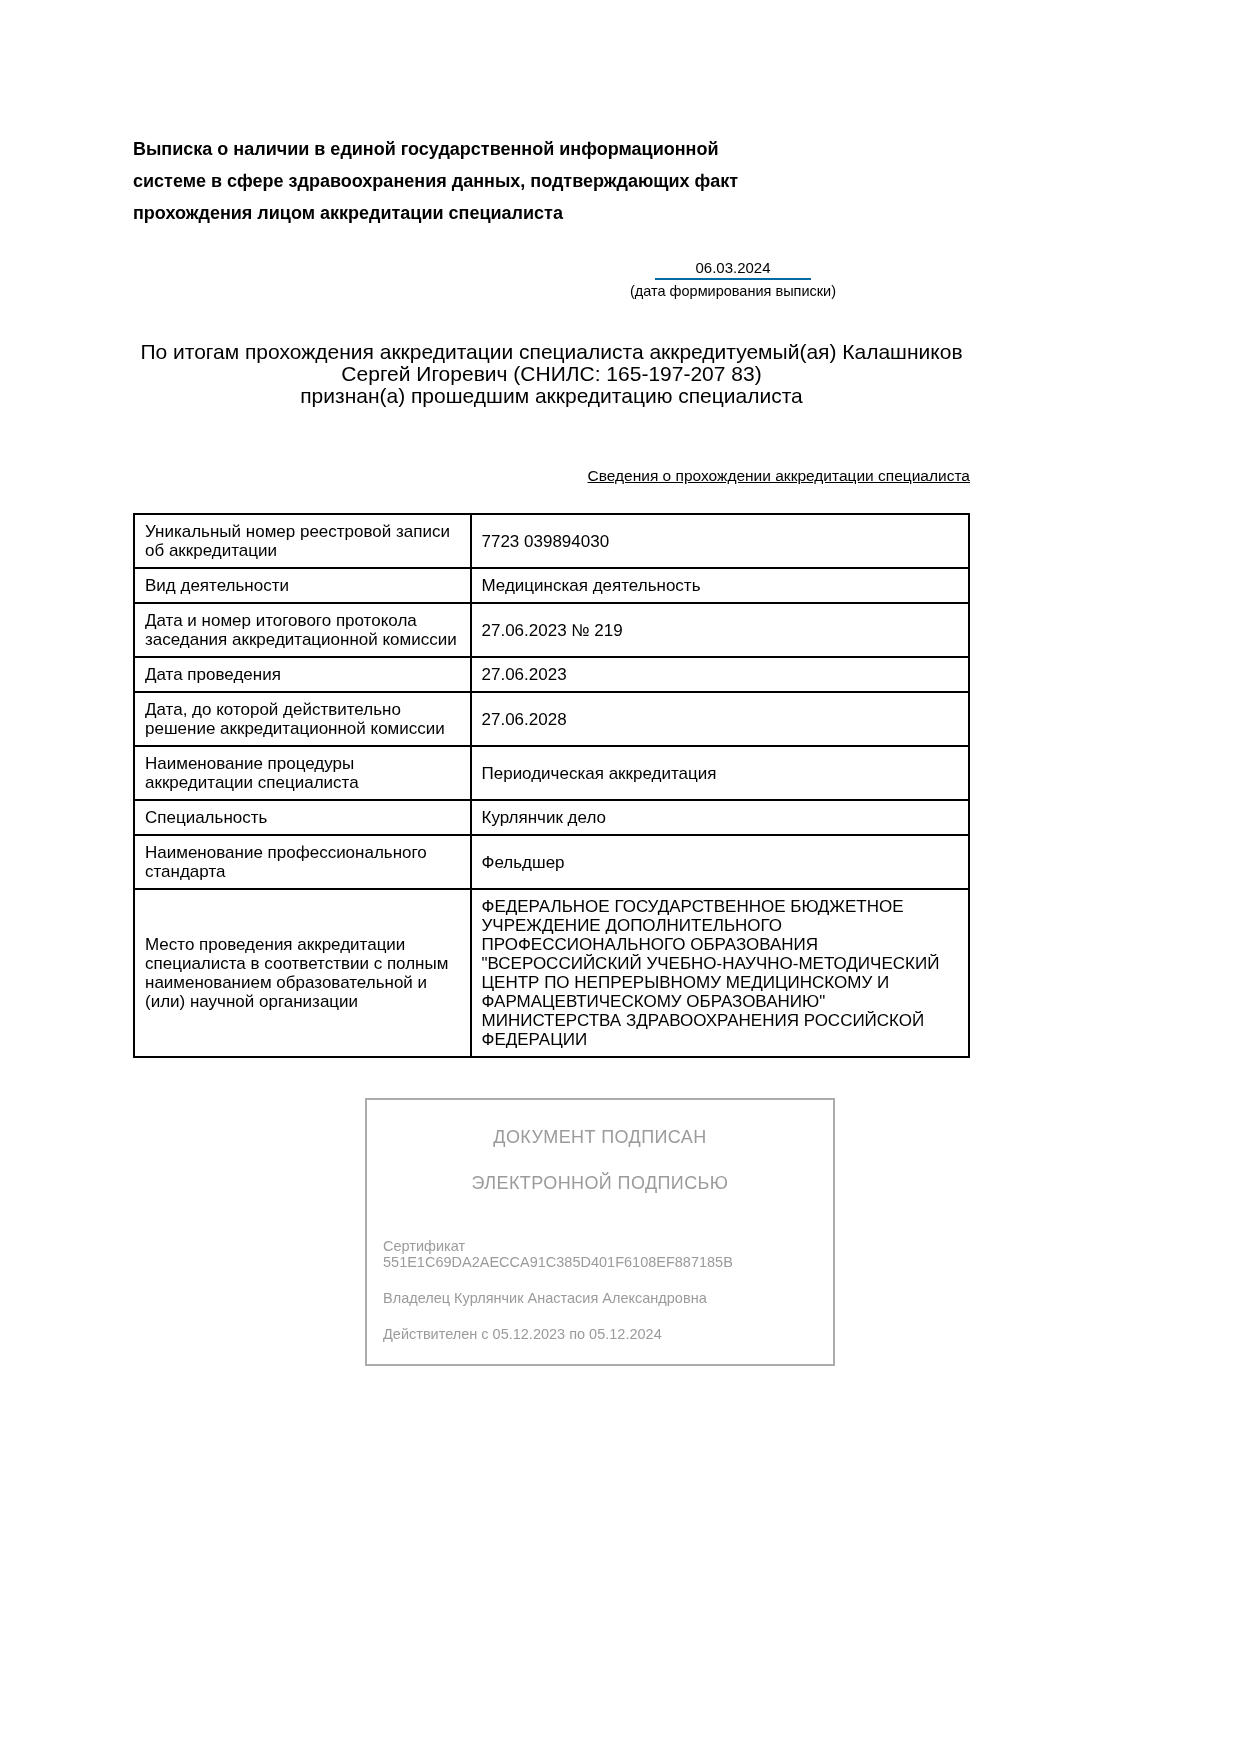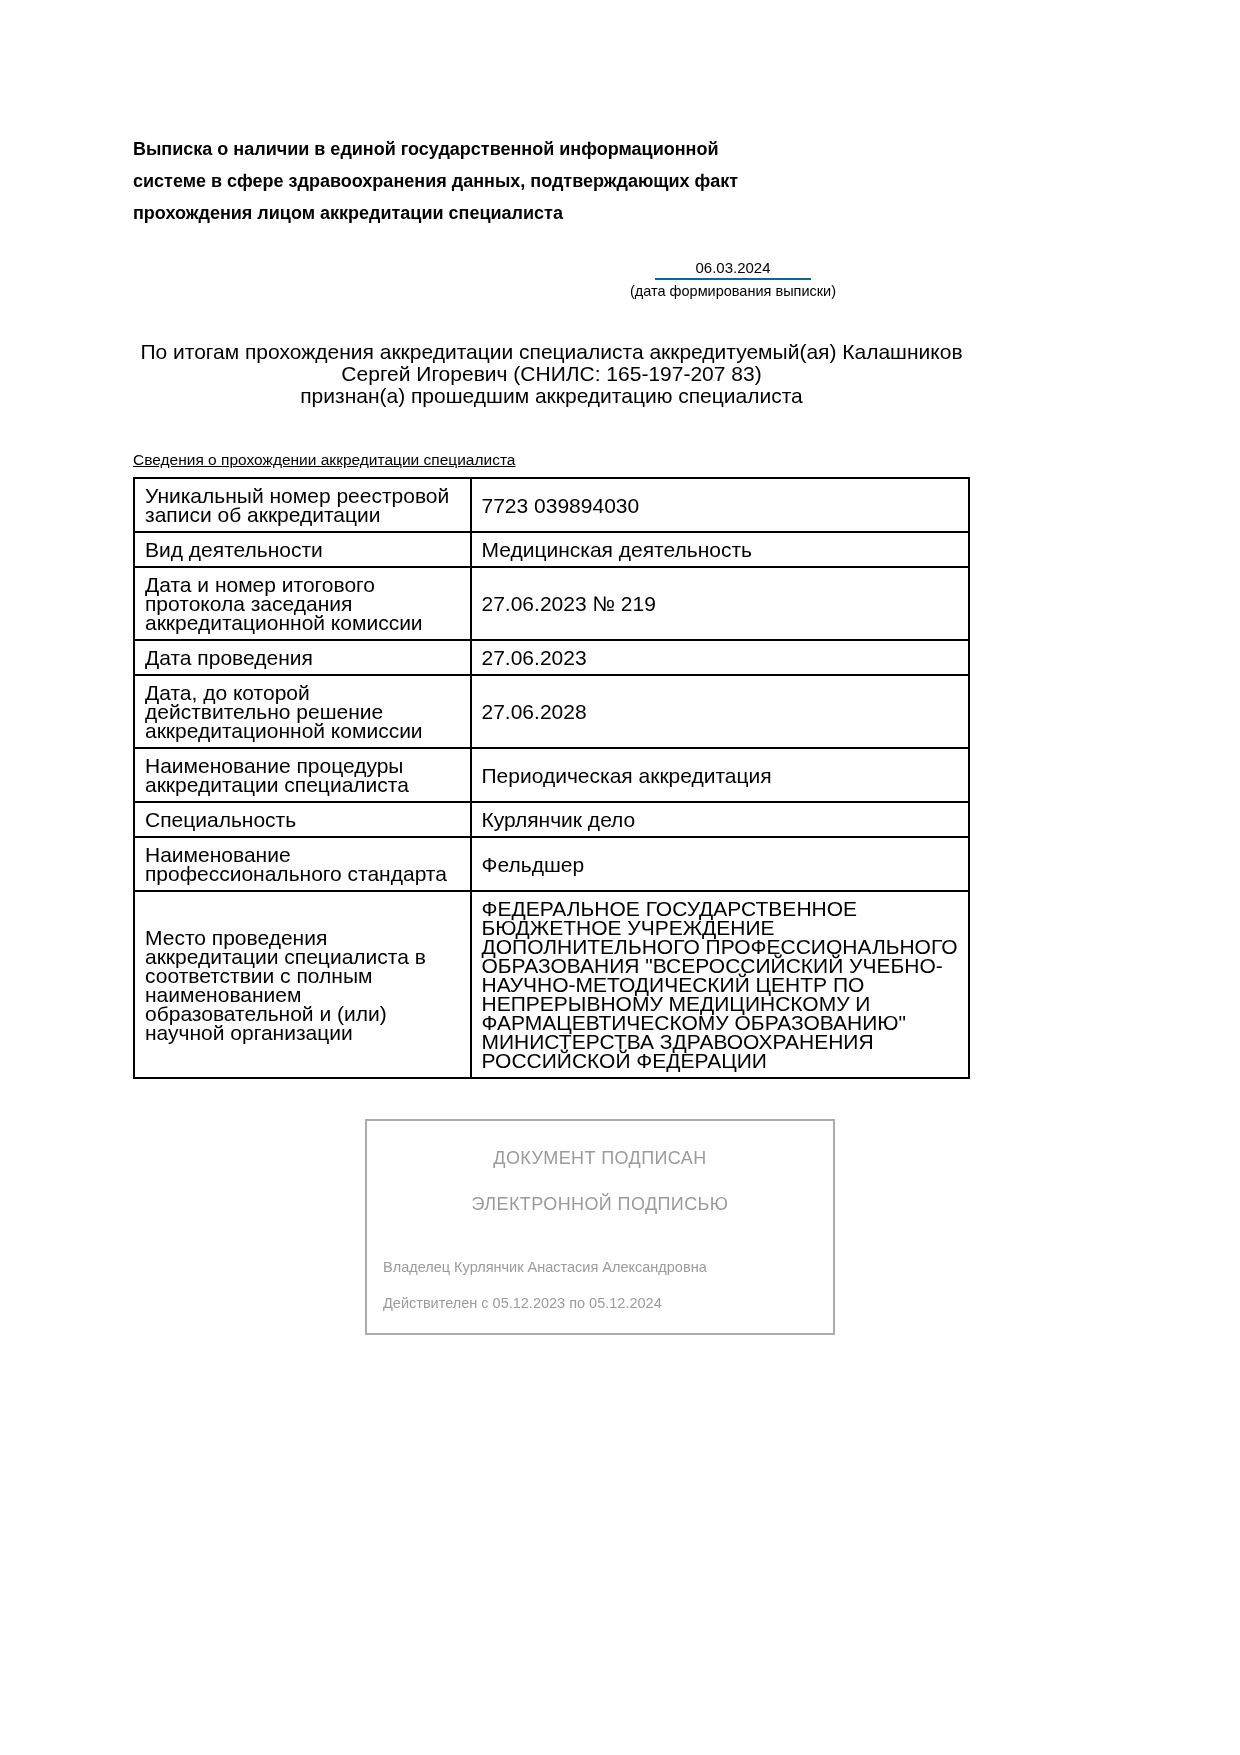--- a/index.html
+++ b/index.html
@@ -39,36 +39,36 @@
     margin-top: 3px;
   }
   .intro {
     margin-top: 42px;
     text-align: center;
     font-size: 21px;
     line-height: 22px;
     white-space: pre-line;
   }
   .section-heading {
-    margin-top: 44px;
-    text-align: left;
+    margin-top: 60px;
+    text-align: right;
     font-size: 15.5px;
     text-decoration: underline;
   }
   .registry-heading {
     margin-top: 21px;
     text-align: center;
     font-size: 17px;
     font-weight: bold;
   }
   table.acc-table {
-    margin-top: 8px;
+    margin-top: 28px;
     width: 100%;
     border-collapse: collapse;
-    font-size: 21px;
+    font-size: 17px;
     line-height: 19px;
   }
   table.acc-table td {
     border: 2px solid #000000;
     padding: 7px 10px;
     vertical-align: middle;
   }
   table.acc-table td.col-label { width: 40.3%; }
   .sig-box {
     margin: 40px 0 0 232px;
@@ -155,18 +155,19 @@
       <td class="col-label">Место проведения аккредитации специалиста в соответствии с полным наименованием образовательной и (или) научной организации</td>
       <td class="col-value">ФЕДЕРАЛЬНОЕ ГОСУДАРСТВЕННОЕ БЮДЖЕТНОЕ УЧРЕЖДЕНИЕ ДОПОЛНИТЕЛЬНОГО ПРОФЕССИОНАЛЬНОГО ОБРАЗОВАНИЯ "ВСЕРОССИЙСКИЙ УЧЕБНО-НАУЧНО-МЕТОДИЧЕСКИЙ ЦЕНТР ПО НЕПРЕРЫВНОМУ МЕДИЦИНСКОМУ И ФАРМАЦЕВТИЧЕСКОМУ ОБРАЗОВАНИЮ" МИНИСТЕРСТВА ЗДРАВООХРАНЕНИЯ РОССИЙСКОЙ ФЕДЕРАЦИИ</td>
     </tr>
   </tbody>
   </table>
 
   <div class="sig-box">
     <div class="sig-head">ДОКУМЕНТ ПОДПИСАН</div>
     <div class="sig-head">ЭЛЕКТРОННОЙ ПОДПИСЬЮ</div>
     <div class="sig-details">
+      <div class="sig-line">Сертификат 551E1C69DA2AECCA91C385D401F6108EF887185B</div>
       <div class="sig-line">Владелец Курлянчик Анастасия Александровна</div>
       <div class="sig-line">Действителен с 05.12.2023 по 05.12.2024</div>
     </div>
   </div>
 
 </div>
 
 </body></html>

